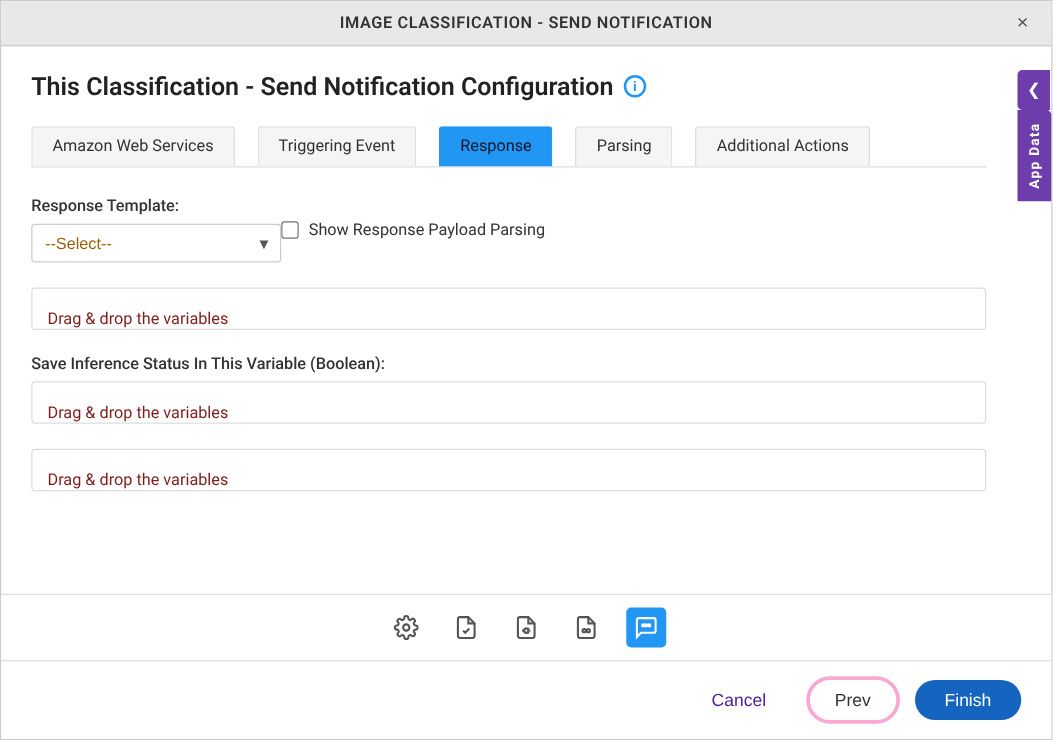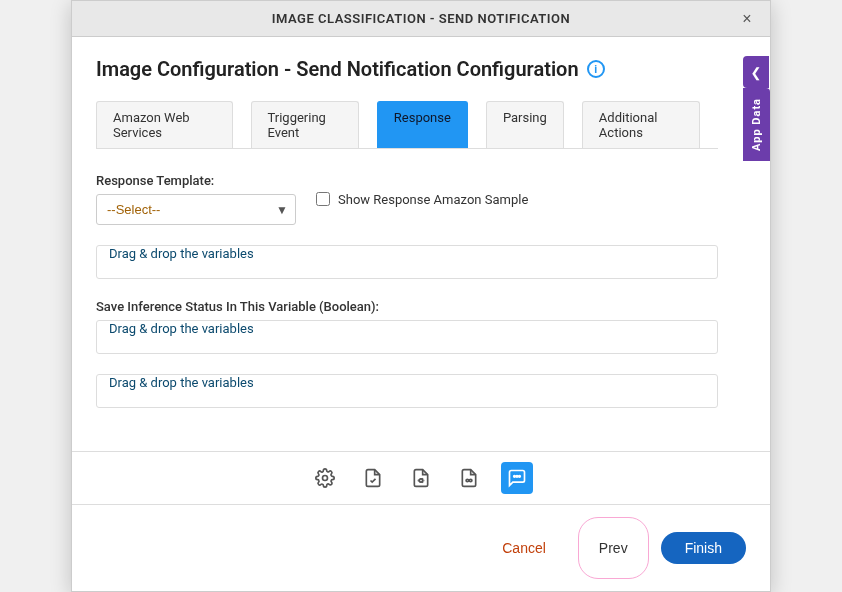--- a/index.html
+++ b/index.html
@@ -5,21 +5,21 @@
     * { box-sizing: border-box; margin: 0; padding: 0; }
     body {
       font-family: -apple-system, BlinkMacSystemFont, 'Segoe UI', Roboto, sans-serif;
       background: #f0f0f0;
       display: flex;
       align-items: center;
       justify-content: center;
       min-height: 100vh;
     }
     .modal-wrapper {
-      width: 700px;
+      width: 842px;
       height: 592px;
       position: relative;
       display: flex;
       flex-direction: column;
       background: #fff;
       border: 1px solid #ccc;
       box-shadow: 0 4px 20px rgba(0,0,0,0.2);
     }
     
     .title-bar {
@@ -118,21 +118,20 @@
       color: #333;
       font-weight: 500;
       margin-bottom: 6px;
       display: block;
     }
     .required { color: #e53935; }
 
     .select-row {
       display: flex;
       align-items: center;
-      gap: 20px;
       margin-bottom: 20px;
     }
     .select-wrapper {
       position: relative;
       width: 200px;
     }
     .select-input {
       width: 100%;
       padding: 7px 30px 7px 10px;
       border: 1px solid #ccc;
@@ -165,25 +164,25 @@
       width: 14px;
       height: 14px;
     }
 
     .drag-drop-input {
       width: 100%;
       padding: 0 12px;
       border: 1px solid #ddd;
       border-radius: 3px;
       font-size: 13px;
-      color: #0c4a6e;
+      color: #7f1d1d;
       background: #fff;
       cursor: text;
       display: flex;
-      align-items: flex-start;
+      align-items: flex-end;
       min-height: 34px;
     }
 
     
     .bottom-toolbar {
       border-top: 1px solid #ddd;
       padding: 10px 24px;
       display: flex;
       align-items: center;
       justify-content: center;
@@ -217,27 +216,27 @@
       align-items: center;
       justify-content: flex-end;
       gap: 12px;
       background: #fff;
     }
     .btn-cancel {
       padding: 8px 20px;
       background: white;
       border: none;
       font-size: 14px;
-      color: #c2410c;
+      color: #4c1d95;
       cursor: pointer;
     }
     .btn-prev {
-      padding: 22px 20px;
+      padding: 8px 20px;
       background: white;
-      border: 1px solid #f9a8d4;
+      border: 3px solid #f9a8d4;
       border-radius: 20px;
       font-size: 14px;
       color: #333;
       cursor: pointer;
     }
     .btn-finish {
       padding: 8px 24px;
       background: #1565c0;
       border: none;
       border-radius: 20px;
@@ -292,21 +291,21 @@
   <div class="side-container">
     <div class="arrow-tab">❮</div>
     <div class="label-tab">
       <span>App Data</span>
     </div>
   </div>
 
   <div class="main-content">
 
     <div class="page-title">
-      <span>Image Configuration - Send Notification Configuration</span>
+      <span>This Classification - Send Notification Configuration</span>
       <span class="info-icon">i</span>
     </div>
 
     <div class="tabs">
       <div class="tab">Amazon Web Services</div>
       <div class="tab">Triggering Event</div>
       <div class="tab active">Response</div>
       <div class="tab">Parsing</div>
       <div class="tab">Additional Actions</div>
     </div>
@@ -316,21 +315,21 @@
         <label class="form-label">Response Template:</label>
         <div class="select-wrapper">
           <select class="select-input">
             <option value="">--Select--</option>
           </select>
           <span class="select-arrow">▼</span>
         </div>
       </div>
       <label class="checkbox-label">
         <input type="checkbox" style="">
-        <span>Show Response Amazon Sample</span>
+        <span>Show Response Payload Parsing</span>
       </label>
     </div>
 
     <div class="form-section">
       <div class="drag-drop-input">
         <span>Drag &amp; drop the variables</span>
       </div>
     </div>
 
     <div class="form-section">

